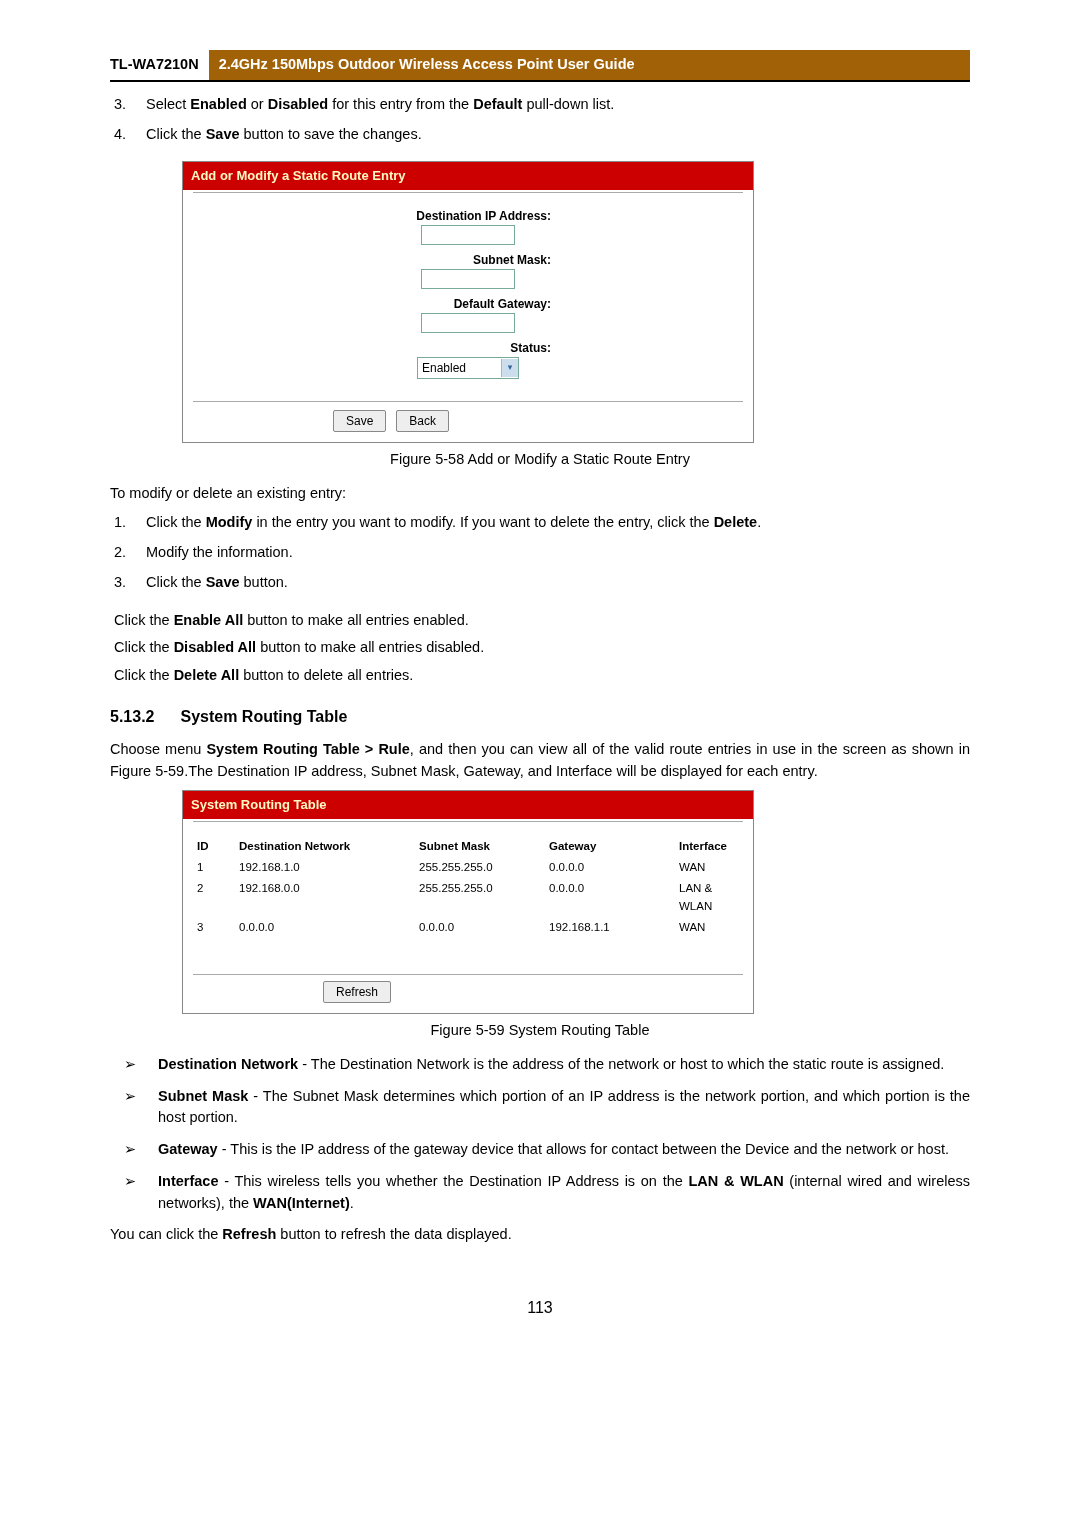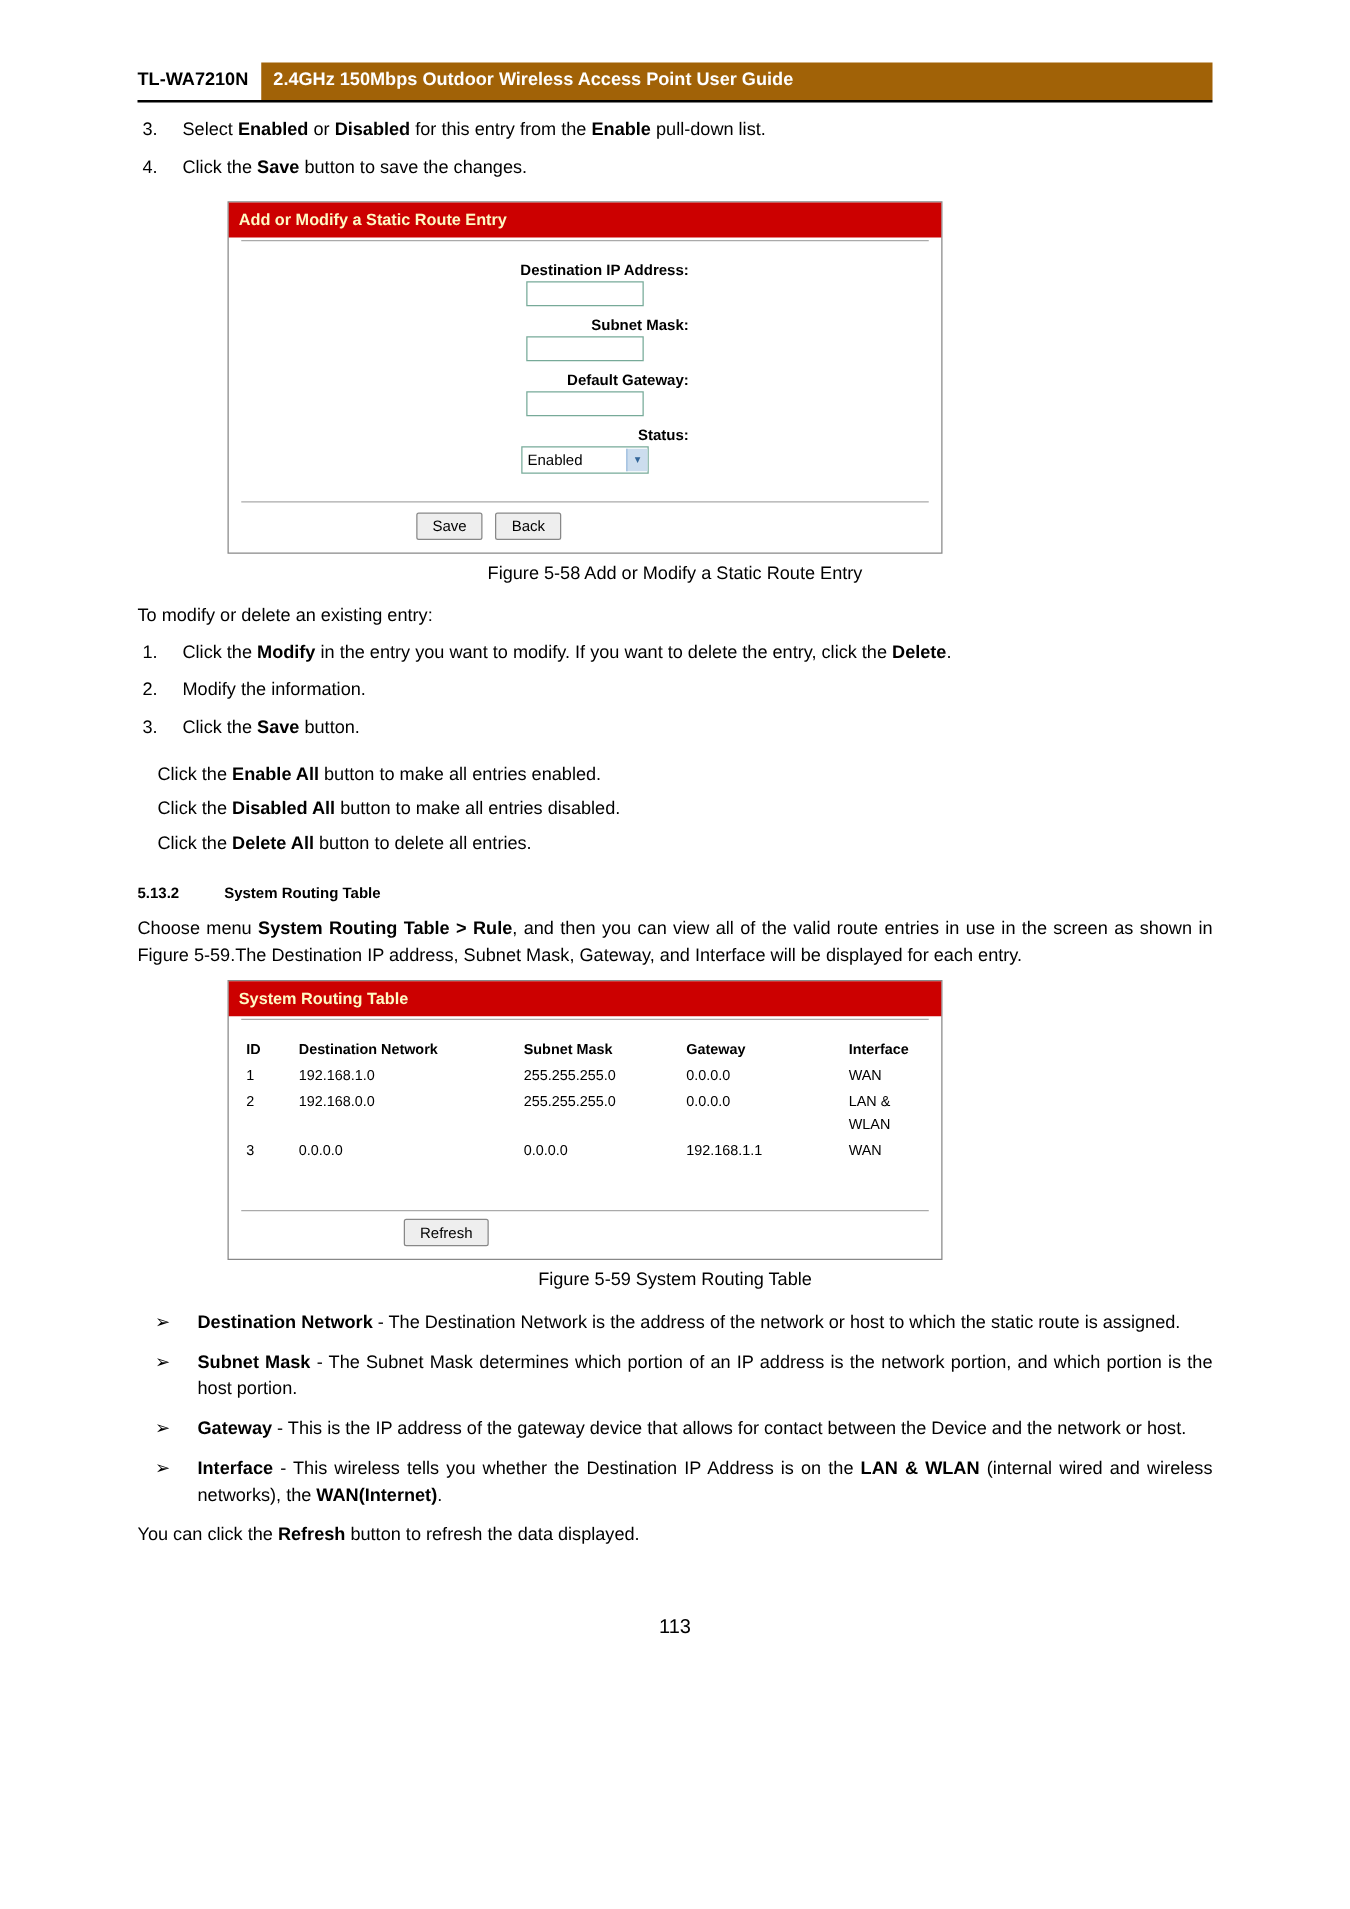--- a/index.html
+++ b/index.html
@@ -118,25 +118,25 @@
 }
 .fig-caption {
   text-align: center;
   margin: 6px 0 12px 0;
 }
 .para {
   margin: 8px 0;
   text-align: justify;
 }
 .click-line {
-  margin: 6px 16px;
+  margin: 6px 4px;
 }
 .section-h {
   font-weight: bold;
-  font-size: 12px;
+  font-size: 16px;
   margin: 18px 0 10px 0;
 }
 .section-num {
   display: inline-block;
   width: 66px;
 }
 .fig-box2 {
   border: 1px solid #888;
   margin: 8px 0 6px 72px;
   width: 570px;
@@ -193,21 +193,21 @@
 
 <div class="header-bar">
   <div class="model">TL-WA7210N</div>
   <div class="guide-title">2.4GHz 150Mbps Outdoor Wireless Access Point User Guide</div>
 </div>
 
 <ol class="numbered">
   <li>
     <span class="num">3.</span>
     <span class="txt">
-      <span>Select </span><b>Enabled</b><span> or </span><b>Disabled</b><span> for this entry from the </span><b>Enable</b><span> pull-down list.</span>
+      <span>Select </span><b>Enabled</b><span> or </span><b>Disabled</b><span> for this entry from the </span><b>Default</b><span> pull-down list.</span>
     </span>
   </li>
   <li>
     <span class="num">4.</span>
     <span class="txt">
       <span>Click the </span><b>Save</b><span> button to save the changes.</span>
     </span>
   </li>
 </ol>
 

